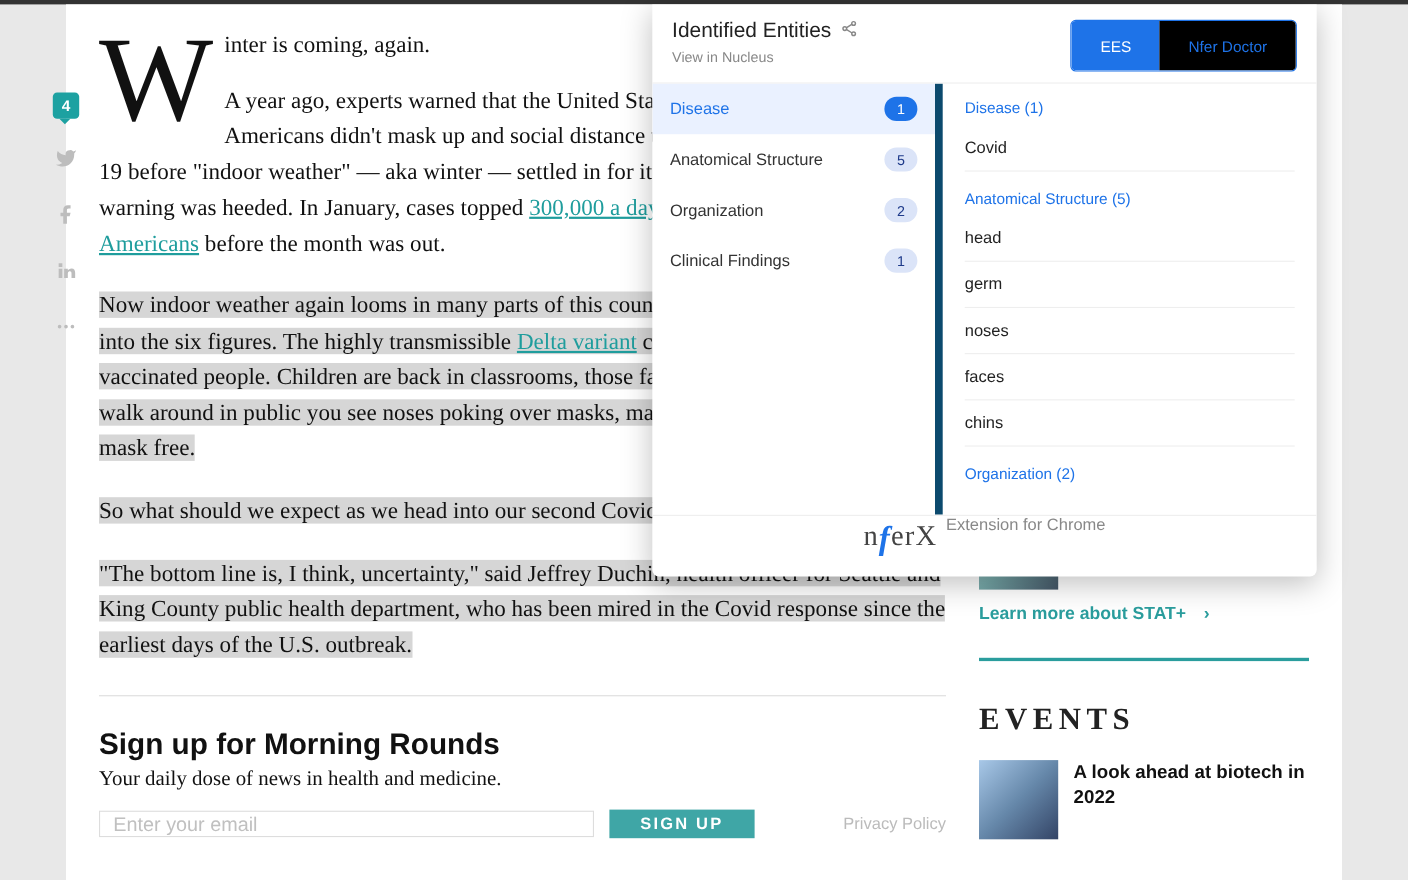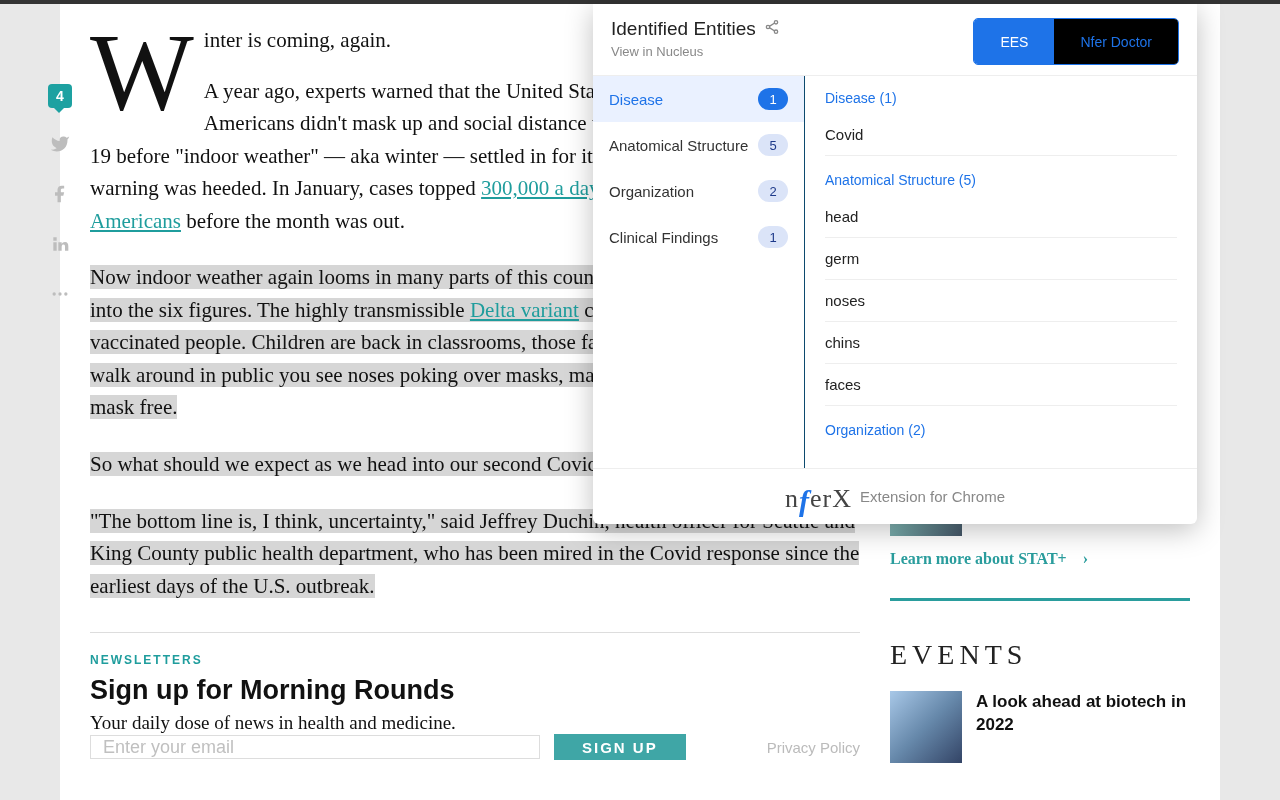--- a/index.html
+++ b/index.html
@@ -90,21 +90,21 @@
     color: #1f9d9d;
     font-weight: 600;
   }
   .nl-title {
     font-family: -apple-system, Helvetica, Arial, sans-serif;
     font-size: 27px;
     font-weight: 700;
     margin: 8px 0 6px;
     color: #111;
   }
-  .nl-desc { font-size: 19px; color: #111; margin-bottom: 0; }
+  .nl-desc { font-size: 19px; color: #111; margin-bottom: 16px; }
   .nl-row { display: flex; align-items: center; gap: 14px; }
   .nl-input {
     width: 450px;
     height: 24px;
     border: 1px solid #ddd;
     padding: 0 12px;
     font-size: 18px;
     color: #333;
     font-family: -apple-system, Helvetica, Arial, sans-serif;
   }
@@ -137,35 +137,36 @@
   .thumb { width: 72px; height: 72px; background: linear-gradient(135deg,#b8d8d8,#7aa,#456); flex-shrink: 0; }
   .thumb.t2 { background: linear-gradient(135deg,#a8c8e8,#68a,#346); }
   .side-item-title {
     font-family: -apple-system, Helvetica, Arial, sans-serif;
     font-size: 17px;
     font-weight: 600;
     line-height: 1.35;
     color: #111;
   }
   .side-link {
-    font-family: Liberation Serif, serif;
+    font-family: Liberation Sans, sans-serif;
     color: #2a9d9d;
     font-weight: 600;
     font-size: 16px;
     cursor: pointer;
     display: inline-flex;
     align-items: center;
     gap: 16px;
   }
   .events-hd {
     font-family: Georgia, serif;
     font-size: 28px;
     letter-spacing: 5px;
     margin: 18px 0 20px;
     color: #222;
+    font-weight: bold;
   }
 
   
   .ext-panel {
     position: absolute;
     top: 4px;
     left: 593px;
     width: 604px;
     height: 520px;
     background: #fff;
@@ -196,21 +197,21 @@
     font-size: 14px;
     display: flex;
     align-items: center;
     cursor: pointer;
     color: #1e73e8;
     background: #000000;
   }
   .seg-btn.active { background: #1e73e8; color: #fff; }
 
   .ext-body { flex: 1; display: flex; border-top: 1px solid #eee; overflow: hidden; }
-  .cat-list { width: 212px; border-right: 1px solid #0c4a6e; }
+  .cat-list { width: 264px; border-right: 7px solid #0c4a6e; }
   .cat-item {
     display: flex;
     justify-content: space-between;
     align-items: center;
     padding: 12px 16px;
     font-size: 15px;
     color: #333;
     cursor: pointer;
   }
   .cat-item.active { background: #eaf1ff; color: #1e73e8; }
@@ -244,21 +245,21 @@
     font-size: 15px;
     color: #222;
   }
   .detail-item:last-child { border-bottom: none; }
   .detail-spacer { height: 16px; }
 
   .ext-footer {
     border-top: 1px solid #eee;
     height: 56px;
     display: flex;
-    align-items: center;
+    align-items: flex-start;
     justify-content: center;
     gap: 8px;
   }
   .nferx-logo {
     font-family: Georgia, serif;
     font-size: 26px;
     color: #444;
     letter-spacing: 1px;
   }
   .nferx-logo .f { color: #1e73e8; font-style: italic; font-weight: 700; position: relative; top: 4px; font-size: 30px; }
@@ -313,21 +314,20 @@
       </p>
       <p>
         <span class="hl">So what should we expect as we head into our second Covid autumn and winter?</span>
       </p>
       <p>
         <span class="hl">"The bottom line is, I think, uncertainty," said Jeffrey Duchin, health officer for Seattle and King County public health department, who has been mired in the Covid response since the earliest days of the U.S. outbreak.</span>
       </p>
     </div>
 
     <div class="newsletter">
-      <div class="nl-eyebrow">NEWSLETTERS</div>
       <div class="nl-title">Sign up for Morning Rounds</div>
       <div class="nl-desc">Your daily dose of news in health and medicine.</div>
       <div class="nl-row">
         <input class="nl-input" placeholder="Enter your email" style="">
         <button class="nl-btn">SIGN UP</button>
         <span class="nl-privacy">Privacy Policy</span>
       </div>
     </div>
   </div>
 
@@ -395,22 +395,22 @@
       </div>
     <div class="detail">
 
     <div class="detail-group-hd">Disease (1)</div>
         <div class="detail-item">Covid</div>
         <div class="detail-spacer"></div>
         <div class="detail-group-hd">Anatomical Structure (5)</div>
         <div class="detail-item">head</div>
         <div class="detail-item">germ</div>
         <div class="detail-item">noses</div>
+        <div class="detail-item">faces</div>
         <div class="detail-item">chins</div>
-        <div class="detail-item">faces</div>
         <div class="detail-spacer"></div>
         <div class="detail-group-hd">Organization (2)</div>
         <div class="detail-spacer"></div>
       </div>
   </div>
 
   <div class="ext-footer">
     <span class="nferx-logo">
       <span>n</span><span class="f">f</span><span>erX</span>
     </span>

